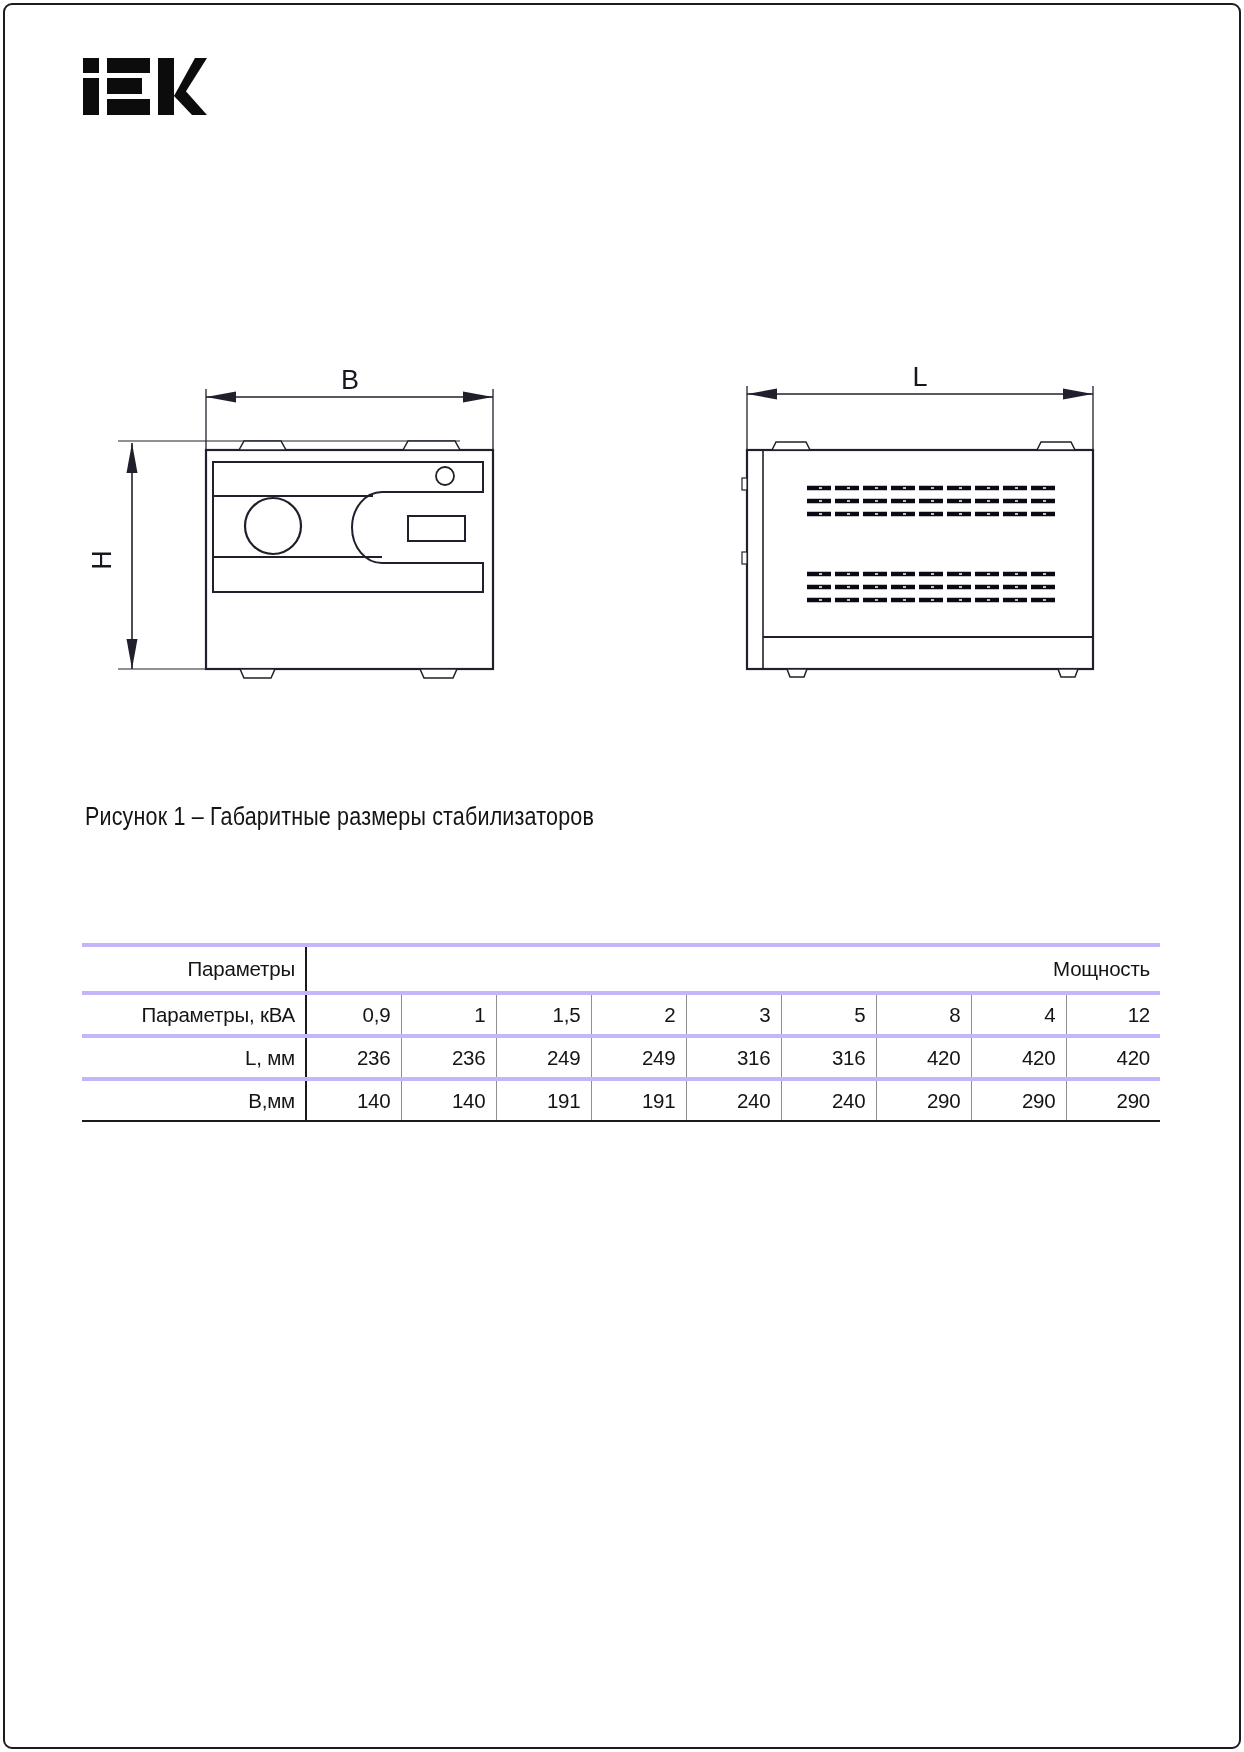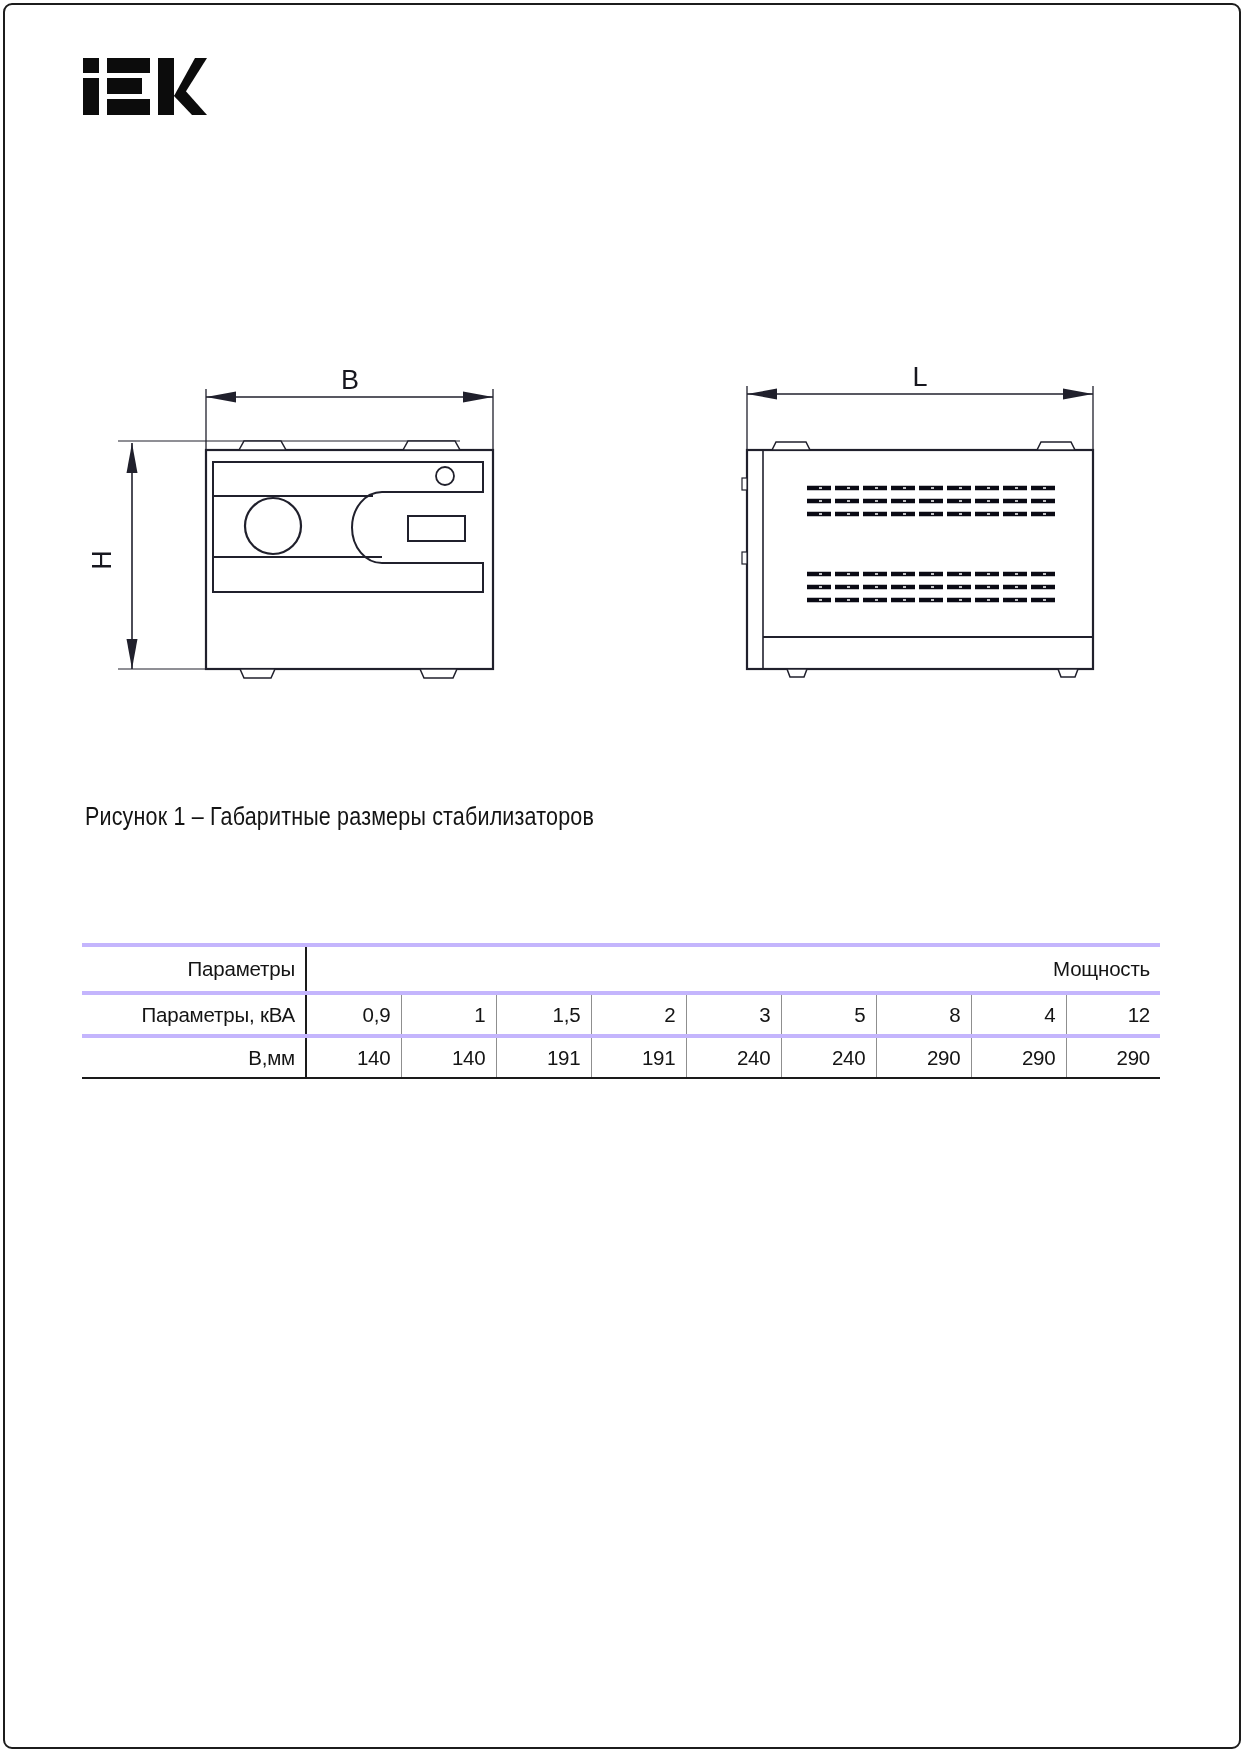--- a/index.html
+++ b/index.html
@@ -146,20 +146,32 @@
         <td class="val">1</td>
         <td class="val">1,5</td>
         <td class="val">2</td>
         <td class="val">3</td>
         <td class="val">5</td>
         <td class="val">8</td>
         <td class="val">4</td>
         <td class="val">12</td>
       </tr>
       <tr>
+        <td class="param">L, мм</td>
+        <td class="val">236</td>
+        <td class="val">236</td>
+        <td class="val">249</td>
+        <td class="val">249</td>
+        <td class="val">316</td>
+        <td class="val">316</td>
+        <td class="val">420</td>
+        <td class="val">420</td>
+        <td class="val">420</td>
+      </tr>
+      <tr>
         <td class="param">В,мм</td>
         <td class="val">140</td>
         <td class="val">140</td>
         <td class="val">191</td>
         <td class="val">191</td>
         <td class="val">240</td>
         <td class="val">240</td>
         <td class="val">290</td>
         <td class="val">290</td>
         <td class="val">290</td>

